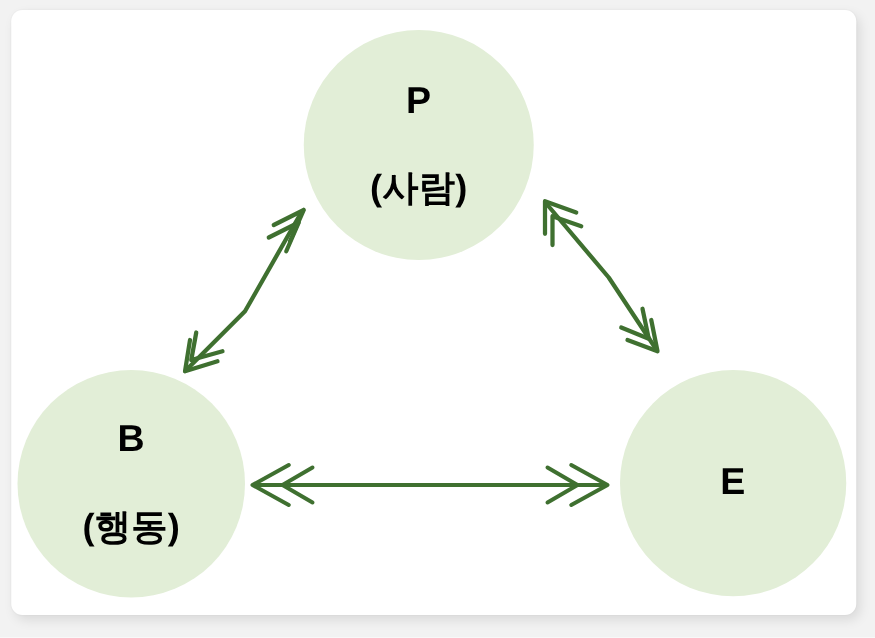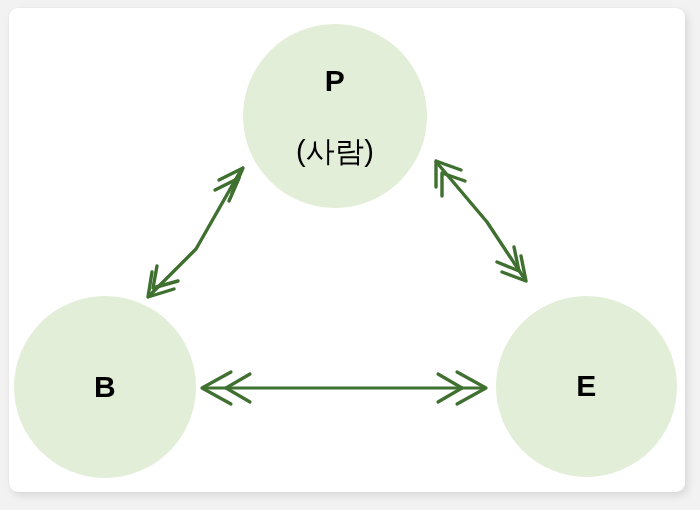--- a/index.html
+++ b/index.html
@@ -48,21 +48,21 @@
     color: #000000;
     line-height: 1.22;
   }
   .node-letter {
     font-size: 30px;
     font-weight: bold;
     letter-spacing: 0.5px;
   }
   .node-sub {
     font-size: 29px;
-    font-weight: normal;
+    font-weight: bold;
     letter-spacing: 0.2px;
     margin-top: 34px;
   }
   #node-p  { left: 243px; top: 24px;  width: 184px; height: 184px; }
   #node-b  { left: 14px;  top: 296px; width: 182px; height: 182px; }
   #node-e  { left: 496px; top: 296px; width: 181px; height: 181px; }
 
   .arrow-layer {
     position: absolute;
     left: 0; top: 0;
@@ -113,20 +113,21 @@
       </g>
     </svg>
 
     <div class="node" id="node-p">
       <div class="node-letter">P</div>
       <div class="node-sub">(사람)</div>
     </div>
 
     <div class="node" id="node-b">
       <div class="node-letter">B</div>
+      <div class="node-sub">(행동)</div>
     </div>
 
     <div class="node" id="node-e">
       <div class="node-letter">E</div>
     </div>
 
   </div>
 </div>
 
 </body></html>

